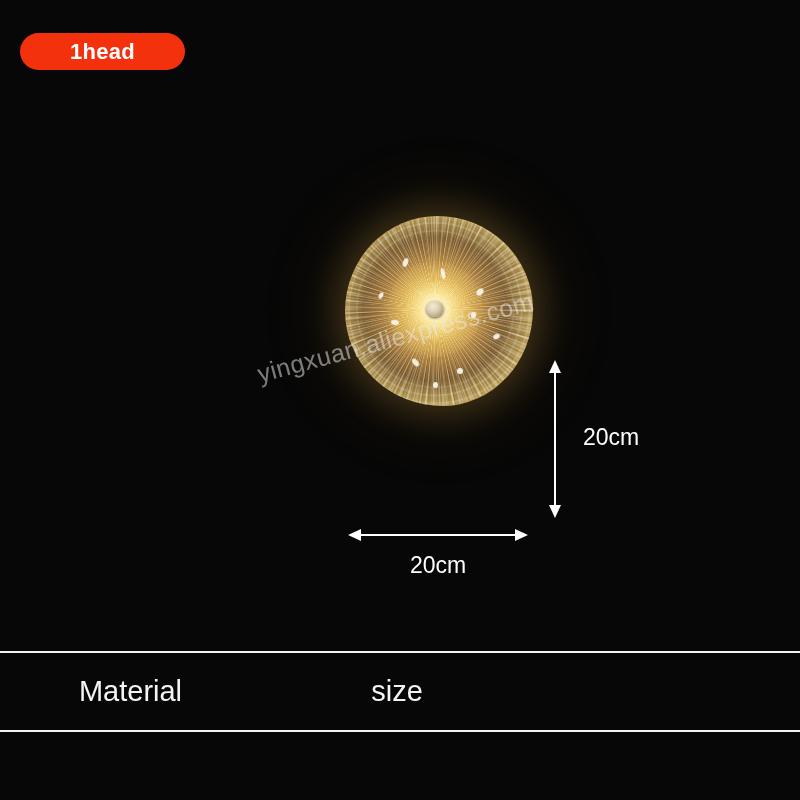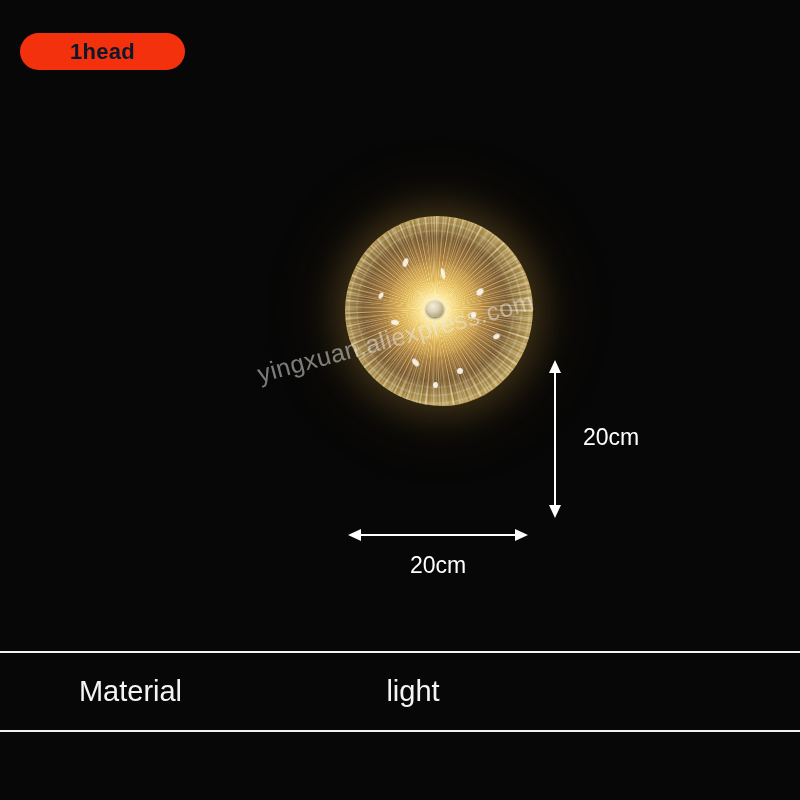--- a/index.html
+++ b/index.html
@@ -24,21 +24,21 @@
     top: 33px;
     width: 165px;
     height: 37px;
     border-radius: 19px;
     background: #f4310d;
     display: flex;
     align-items: center;
     justify-content: center;
   }
   .badge-label {
-    color: #0f172a;
+    color: #ffffff;
     font-size: 22px;
     font-weight: bold;
     letter-spacing: 0.3px;
     line-height: 1;
   }
 
   
   .photo-stage {
     position: absolute;
     left: 0;
@@ -287,21 +287,20 @@
     top: 651px;
     width: 800px;
     height: 149px;
     border-top: 2px solid #f2f2f2;
     box-sizing: border-box;
   }
   .spec-row {
     display: flex;
     width: 100%;
     box-sizing: border-box;
-    gap: 16px;
   }
   .spec-row.head { height: 79px; border-bottom: 2px solid #f2f2f2; }
   .spec-row.body { height: 68px; }
   .spec-cell {
     display: flex;
     align-items: center;
     justify-content: center;
     box-sizing: border-box;
     color: #f4f4f4;
     text-align: center;
@@ -361,17 +360,17 @@
       <span class="shaft"></span>
       <span class="head-r"></span>
     </div>
     <div class="dim-h-label">20cm</div>
 
   </div>
 
   <div class="spec-table">
     <div class="spec-row head">
       <div class="spec-cell c1">Material</div>
-      <div class="spec-cell c3">light</div>
+      <div class="spec-cell c3">size</div>
     </div>
   </div>
 
 </div>
 
 </body></html>

